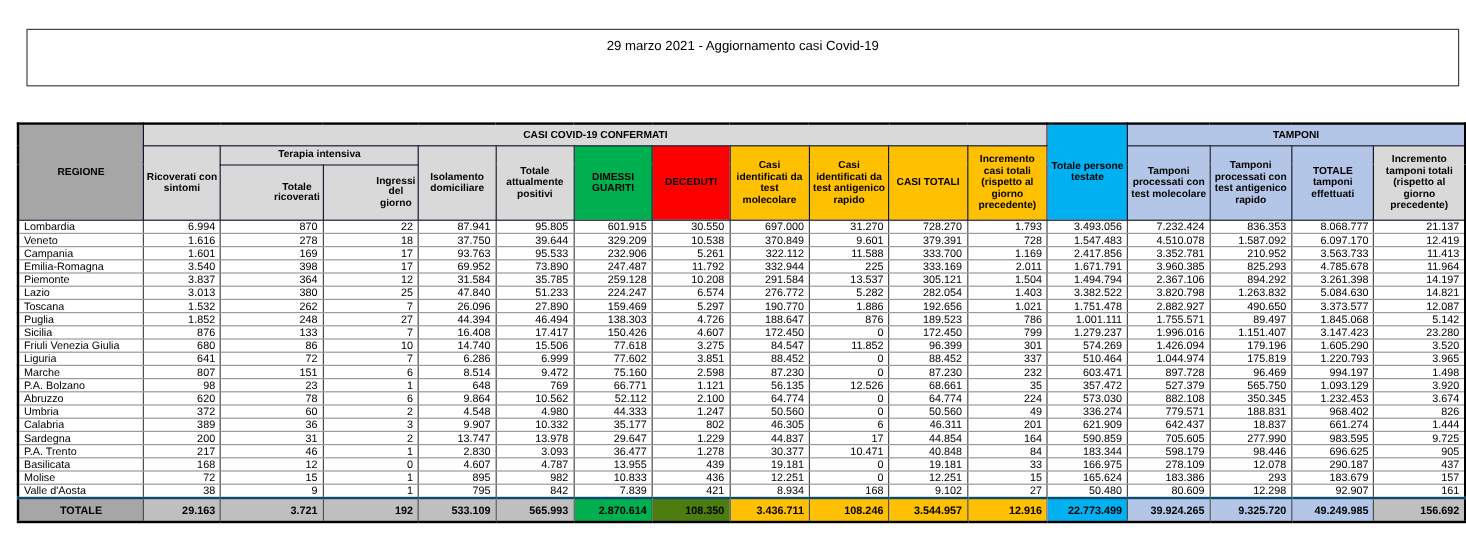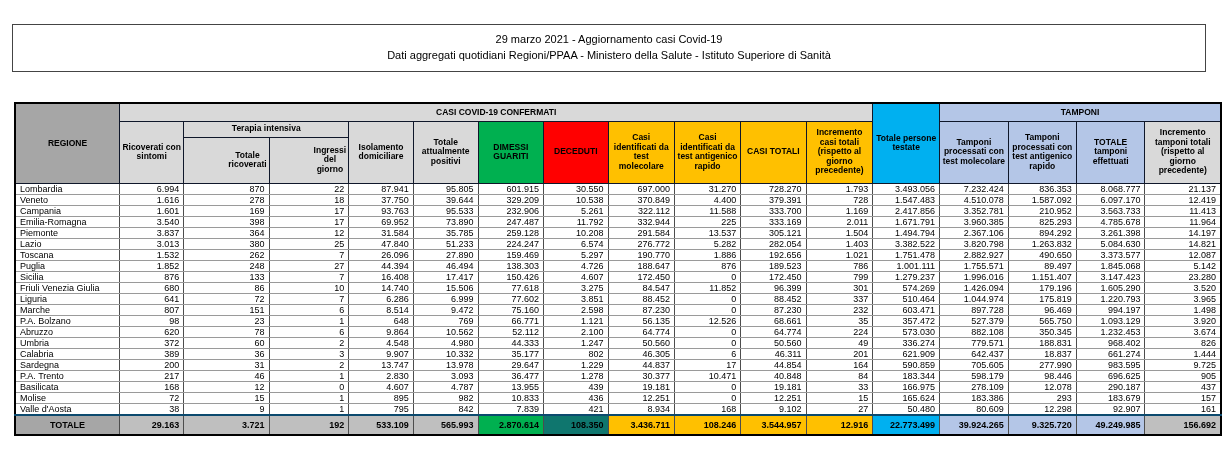--- a/index.html
+++ b/index.html
@@ -5,21 +5,21 @@
   html, body { margin:0; padding:0; background:#ffffff; }
   body {
     width:1222px; height:464px; position:relative;
     font-family:"Liberation Sans", sans-serif; color:#000;
     -webkit-font-smoothing:antialiased;
   }
   .page { position:absolute; inset:0; background:#fff; }
 
   
   .title-box {
-    position:absolute; left:12px; top:24px; width:1194px; height:48px;
+    position:absolute; left:22px; top:24px; width:1194px; height:48px;
     border:1px solid #444; background:#fff;
     display:flex; flex-direction:column; justify-content:space-between;
     padding:9px 0 10px 0; box-sizing:border-box;
     text-align:center; font-size:11px; line-height:11px;
   }
 
   
   table.covid {
     position:absolute; left:14px; top:102px;
     border-collapse:collapse; table-layout:fixed;
@@ -56,38 +56,37 @@
   tr.header-row-2 th { height:16px; }
   tr.header-row-3 th { height:46px;padding-left:44px; }
 
   
   tr.total-row td {
     background:#BFBFBF; font-weight:bold; height:20px;
     border-top:2px solid #0c4a6e; border-bottom:2px solid #000;
   }
   tr.total-row td.col-regione  { background:#a6a6a6; text-align:center; }
   tr.total-row td.col-dimessi  { background:#00B050; }
-  tr.total-row td.col-deceduti { background:#0f766e; }
+  tr.total-row td.col-deceduti { background:#4d7c0f; }
   tr.total-row td.col-casi_molecolare,
   tr.total-row td.col-casi_antigenico,
   tr.total-row td.col-casi_totali,
   tr.total-row td.col-incremento_casi { background:#FFC000; }
   tr.total-row td.col-persone_testate { background:#00B0F0;text-align:right; }
   tr.total-row td.col-tamponi_molecolare,
   tr.total-row td.col-tamponi_antigenico,
   tr.total-row td.col-tamponi_totale  { background:#B4C6E7; }
 </style>
 </head>
 <body>
 
 <div class="page">
 
   <div class="title-box">
     <div>29 marzo 2021 - Aggiornamento casi Covid-19</div>
-    <div>Dati aggregati quotidiani Regioni/PPAA - Ministero della Salute - Istituto Superiore di Sanità</div>
   </div>
 
   <table class="covid">
     <colgroup>
       <col style="width:106px">
         <col style="width:66px">
         <col style="width:66px">
         <col style="width:66px">
       <col style="width:66px">
         <col style="width:66px">
@@ -154,21 +153,21 @@
         <tr>
           <td class="col-regione cell-label">Veneto</td>
           <td class="col-ricoverati cell-num">1.616</td>
           <td class="col-ti_totale cell-num">278</td>
           <td class="col-ti_ingressi cell-num">18</td>
           <td class="col-isolamento cell-num">37.750</td>
           <td class="col-attuali cell-num">39.644</td>
           <td class="col-dimessi cell-num">329.209</td>
           <td class="col-deceduti cell-num">10.538</td>
           <td class="col-casi_molecolare cell-num">370.849</td>
-          <td class="col-casi_antigenico cell-num">4.400</td>
+          <td class="col-casi_antigenico cell-num">9.601</td>
           <td class="col-casi_totali cell-num">379.391</td>
           <td class="col-incremento_casi cell-num">728</td>
           <td class="col-persone_testate cell-num">1.547.483</td>
           <td class="col-tamponi_molecolare cell-num">4.510.078</td>
           <td class="col-tamponi_antigenico cell-num">1.587.092</td>
           <td class="col-tamponi_totale cell-num">6.097.170</td>
           <td class="col-incremento_tamponi cell-num">12.419</td>
         </tr>
         <tr>
           <td class="col-regione cell-label">Campania</td>

